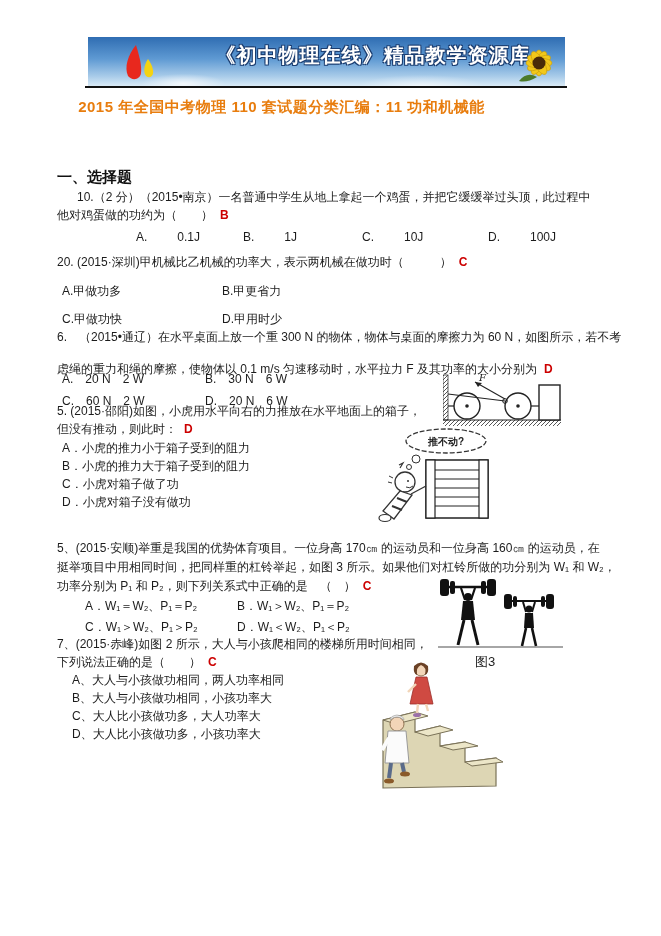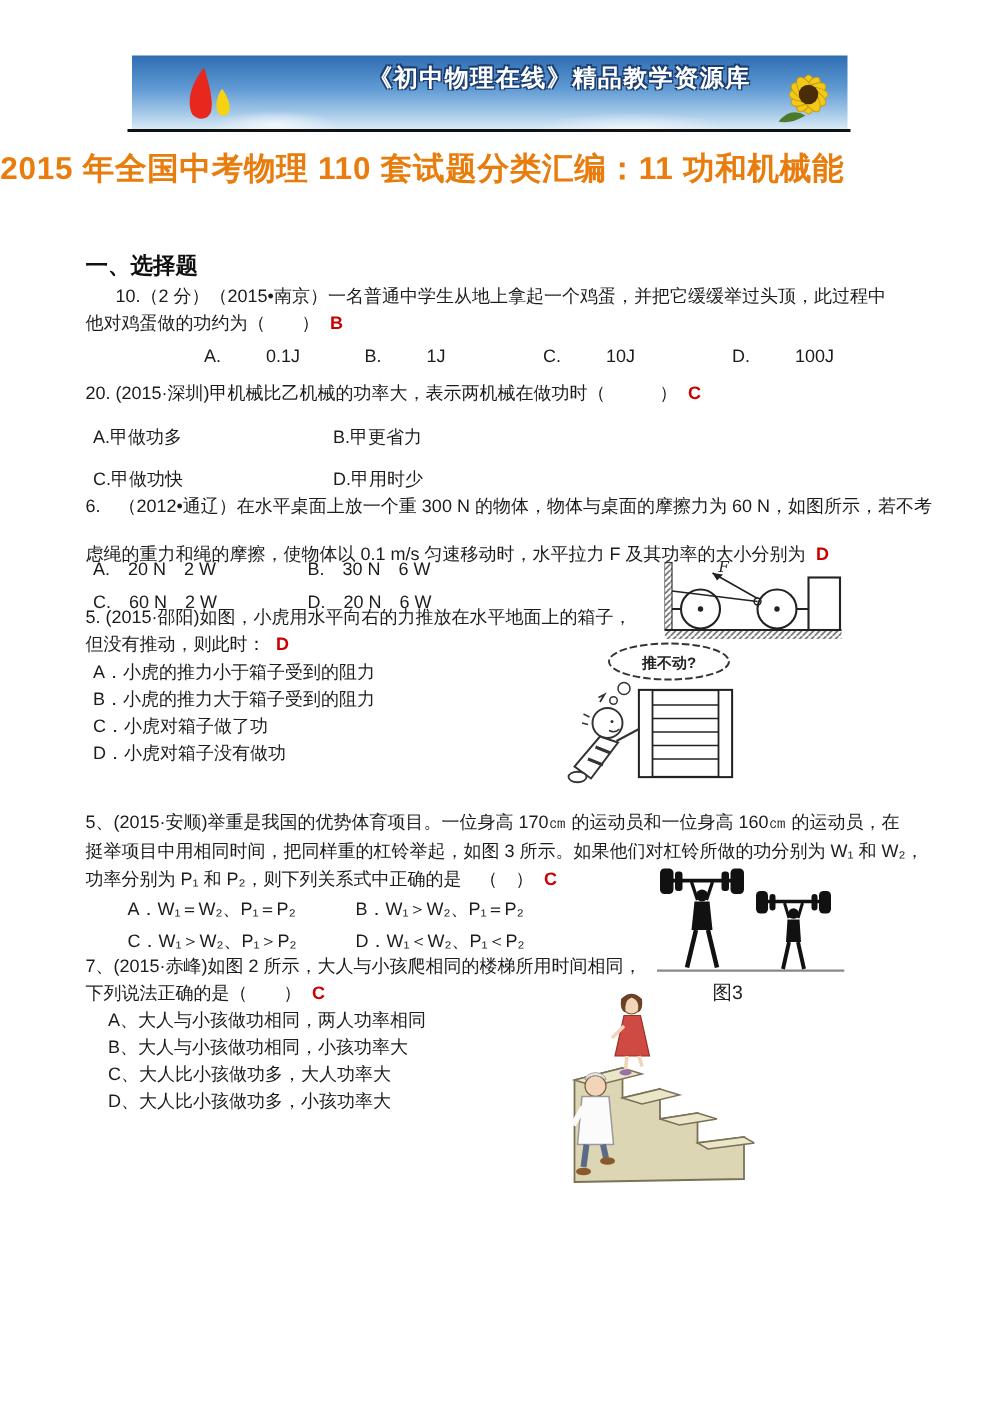--- a/index.html
+++ b/index.html
@@ -15,31 +15,31 @@
     position:absolute;left:88px;top:37px;width:477px;height:49px;
     background:
       radial-gradient(60px 14px at 20% 95%, rgba(255,255,255,.75), rgba(255,255,255,0) 70%),
       radial-gradient(90px 16px at 70% 100%, rgba(255,255,255,.6), rgba(255,255,255,0) 70%),
       linear-gradient(180deg,#2f6db2 0%,#5f9ad3 45%,#a8cbe9 80%,#d9eaf6 100%);
     overflow:hidden;
   }
   .banner-rule{position:absolute;left:85px;top:86px;width:482px;height:2px;background:#111;}
   .banner-title{
     position:absolute;left:120px;top:5px;width:330px;text-align:center;
-    font-size:16px;font-weight:bold;color:#ffffff;letter-spacing:1px;
+    font-size:20px;font-weight:bold;color:#ffffff;letter-spacing:1px;
     text-shadow:1px 1px 0 #1b3d70,-1px 1px 0 #1b3d70,1px -1px 0 #1b3d70,-1px -1px 0 #1b3d70;
   }
   .banner-url{
     position:absolute;left:120px;top:26px;width:330px;text-align:center;
     font-size:14px;font-weight:bold;color:#e8281e;letter-spacing:2px;
     font-family:"Liberation Mono","DejaVu Sans Mono",monospace;
   }
   .doc-title{
     position:absolute;left:0;top:98px;width:563px;text-align:center;
-    color:#e87d0e;font-weight:bold;font-size:21px;letter-spacing:.5px;
+    color:#e87d0e;font-weight:bold;font-size:15px;letter-spacing:.5px;
   }
   .section-heading{position:absolute;left:57px;top:168px;font-size:15px;font-weight:bold;color:#111;}
   .footer{
     position:absolute;left:57px;top:860px;width:552px;
     font-size:10px;font-weight:bold;color:#111;line-height:1.7;white-space:normal;
   }
   .fig{position:absolute;}
   .fig-caption{position:absolute;left:475px;top:653px;font-size:13px;color:#222;}
   svg{display:block;}
 </style>
@@ -86,21 +86,21 @@
 
   <div>
     <div class="abs t12" style="left:57px;top:255px;"><span>20. (2015·深圳)甲机械比乙机械的功率大，表示两机械在做功时（　　　）</span><span class="ans">C</span></div>
     <div class="abs t12" style="left:62px;top:284px;">A.甲做功多</div>
     <div class="abs t12" style="left:222px;top:284px;">B.甲更省力</div>
     <div class="abs t12" style="left:62px;top:312px;">C.甲做功快</div>
     <div class="abs t12" style="left:222px;top:312px;">D.甲用时少</div>
   </div>
 
   <div>
-    <div class="abs t12" style="left:57px;top:330px;">6.　（2012•通辽）在水平桌面上放一个重 300 N 的物体，物体与桌面的摩擦力为 60 N，如图所示，若不考</div>
+    <div class="abs t12" style="left:57px;top:330px;">6.　（2015•通辽）在水平桌面上放一个重 300 N 的物体，物体与桌面的摩擦力为 60 N，如图所示，若不考</div>
     <div class="abs t12" style="left:57px;top:350px;margin-top:12px;"><span>虑绳的重力和绳的摩擦，使物体以 0.1 m/s 匀速移动时，水平拉力 F 及其功率的大小分别为</span><span class="ans">D</span></div>
     <div class="abs t12" style="left:62px;top:372px;">A.　20 N　2 W</div>
     <div class="abs t12" style="left:205px;top:372px;">B.　30 N　6 W</div>
     <div class="abs t12" style="left:62px;top:394px;">C.　60 N　2 W</div>
     <div class="abs t12" style="left:205px;top:394px;">D.　20 N　6 W</div>
   </div>
 
   <svg class="fig" style="left:443px;top:372px;" width="128" height="56" viewBox="0 0 128 56">
     <defs>
       <pattern id="hatch" width="4" height="4" patternUnits="userSpaceOnUse">

